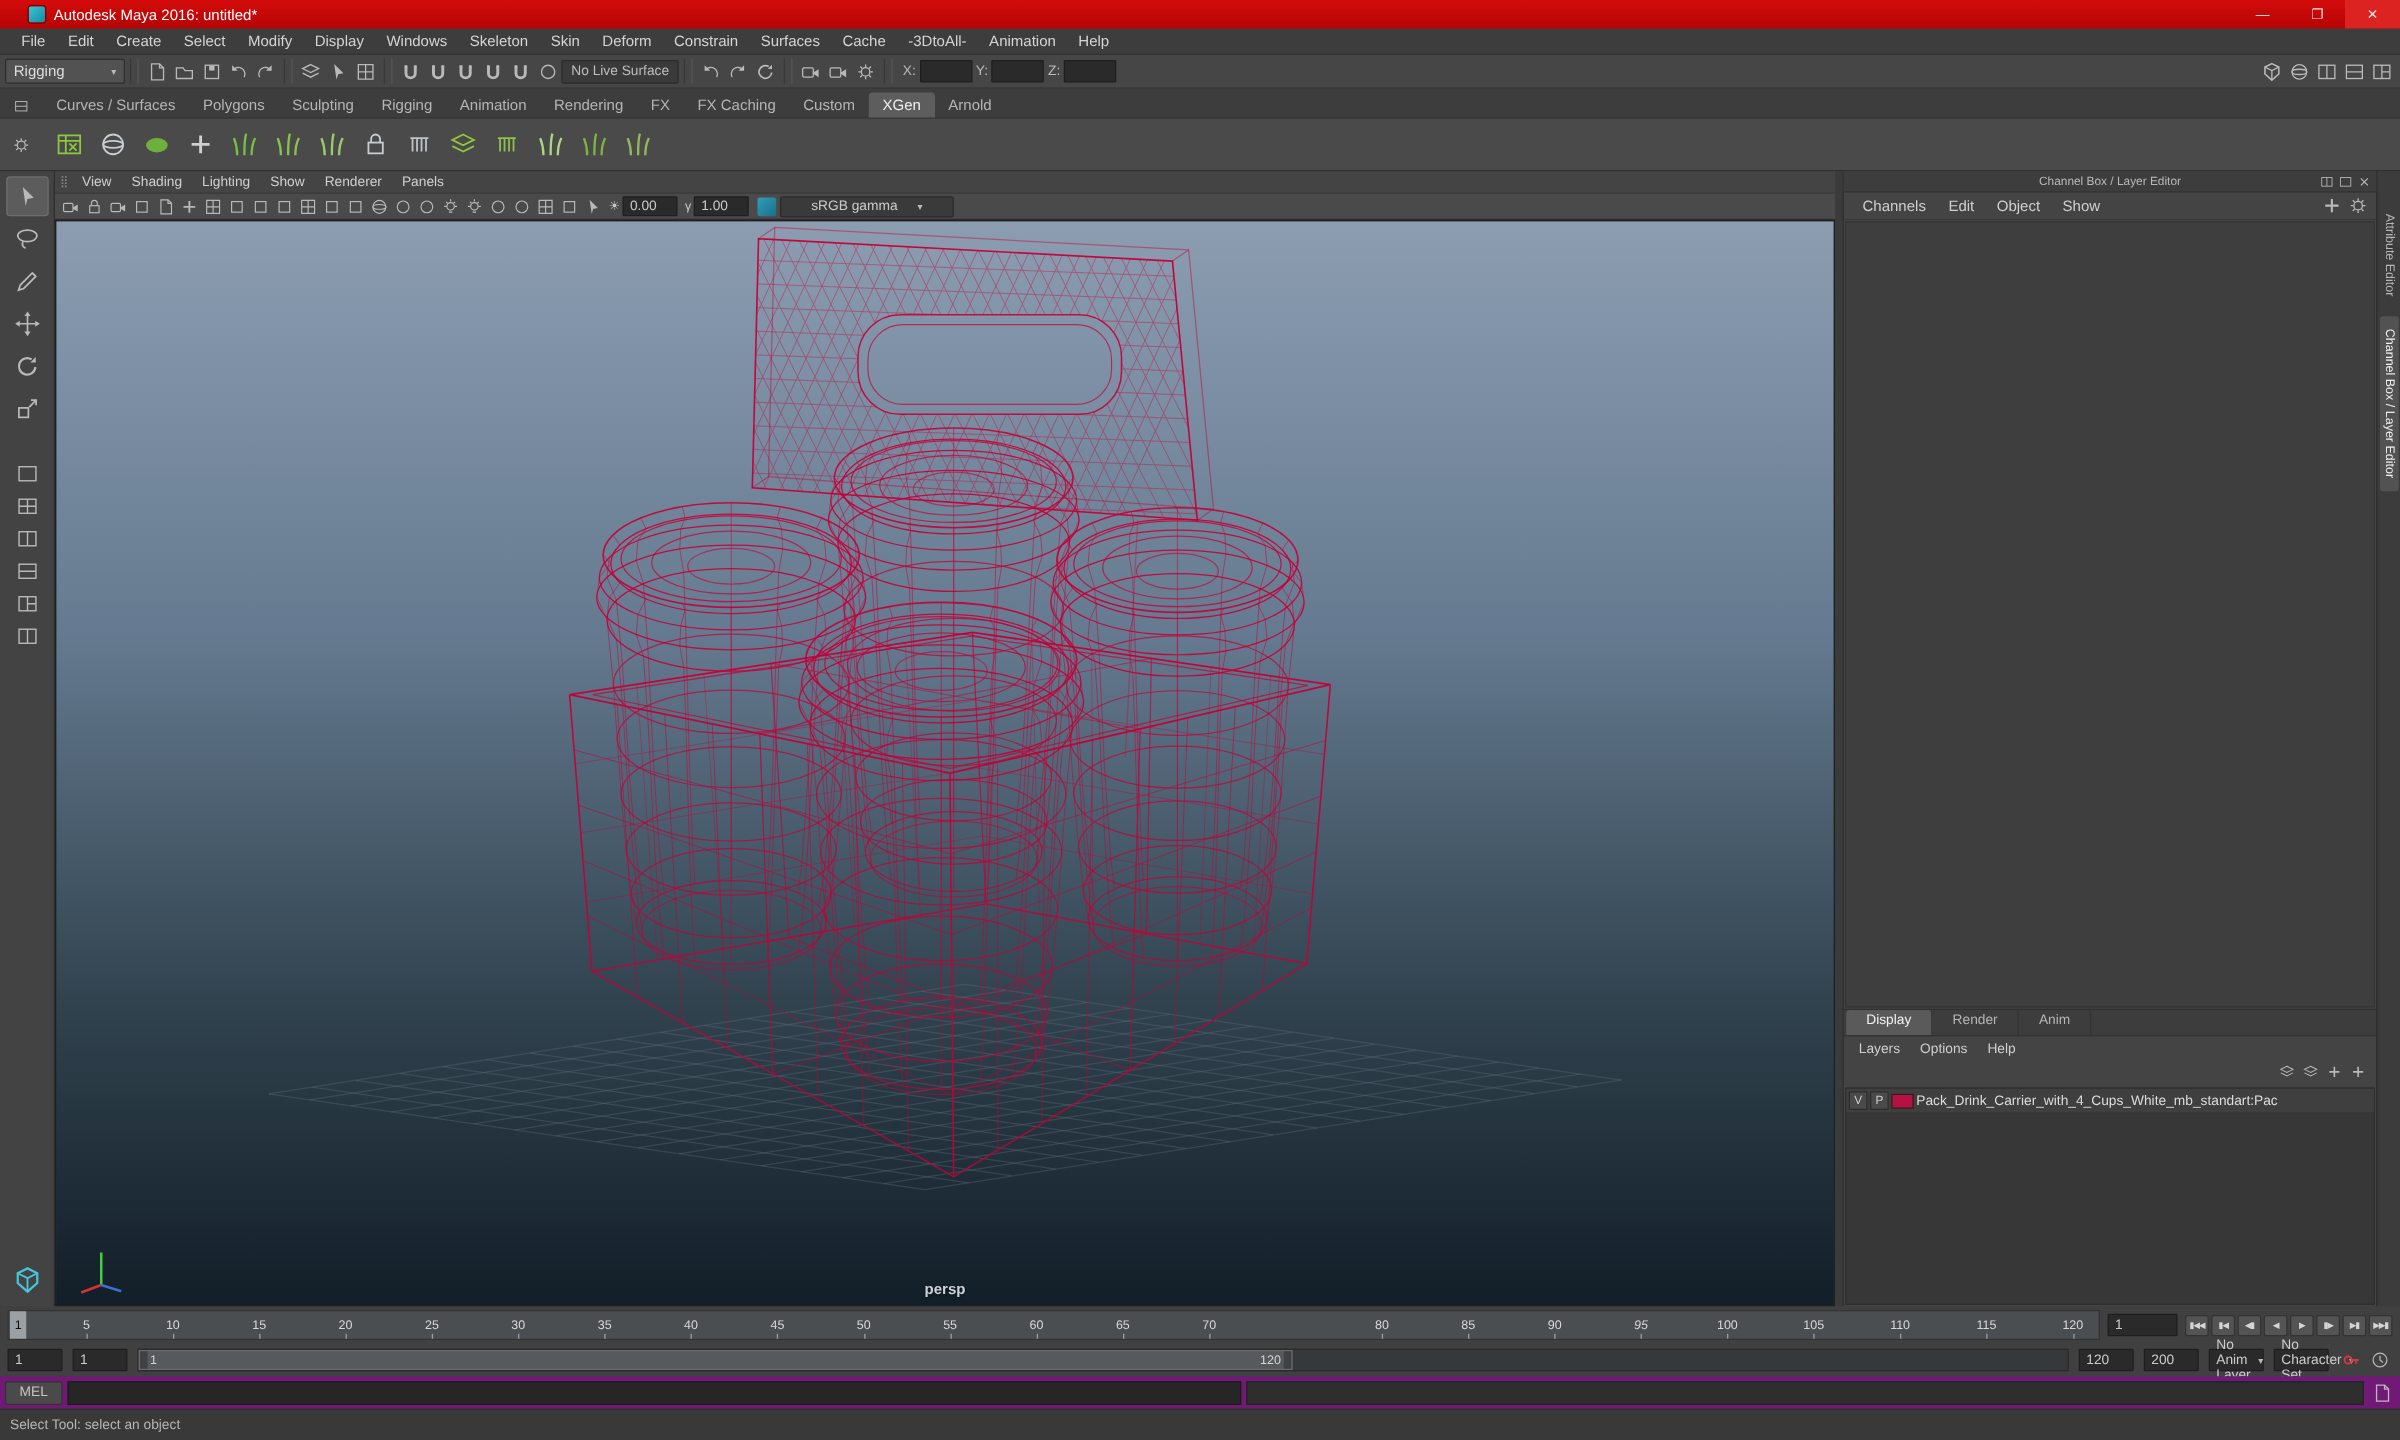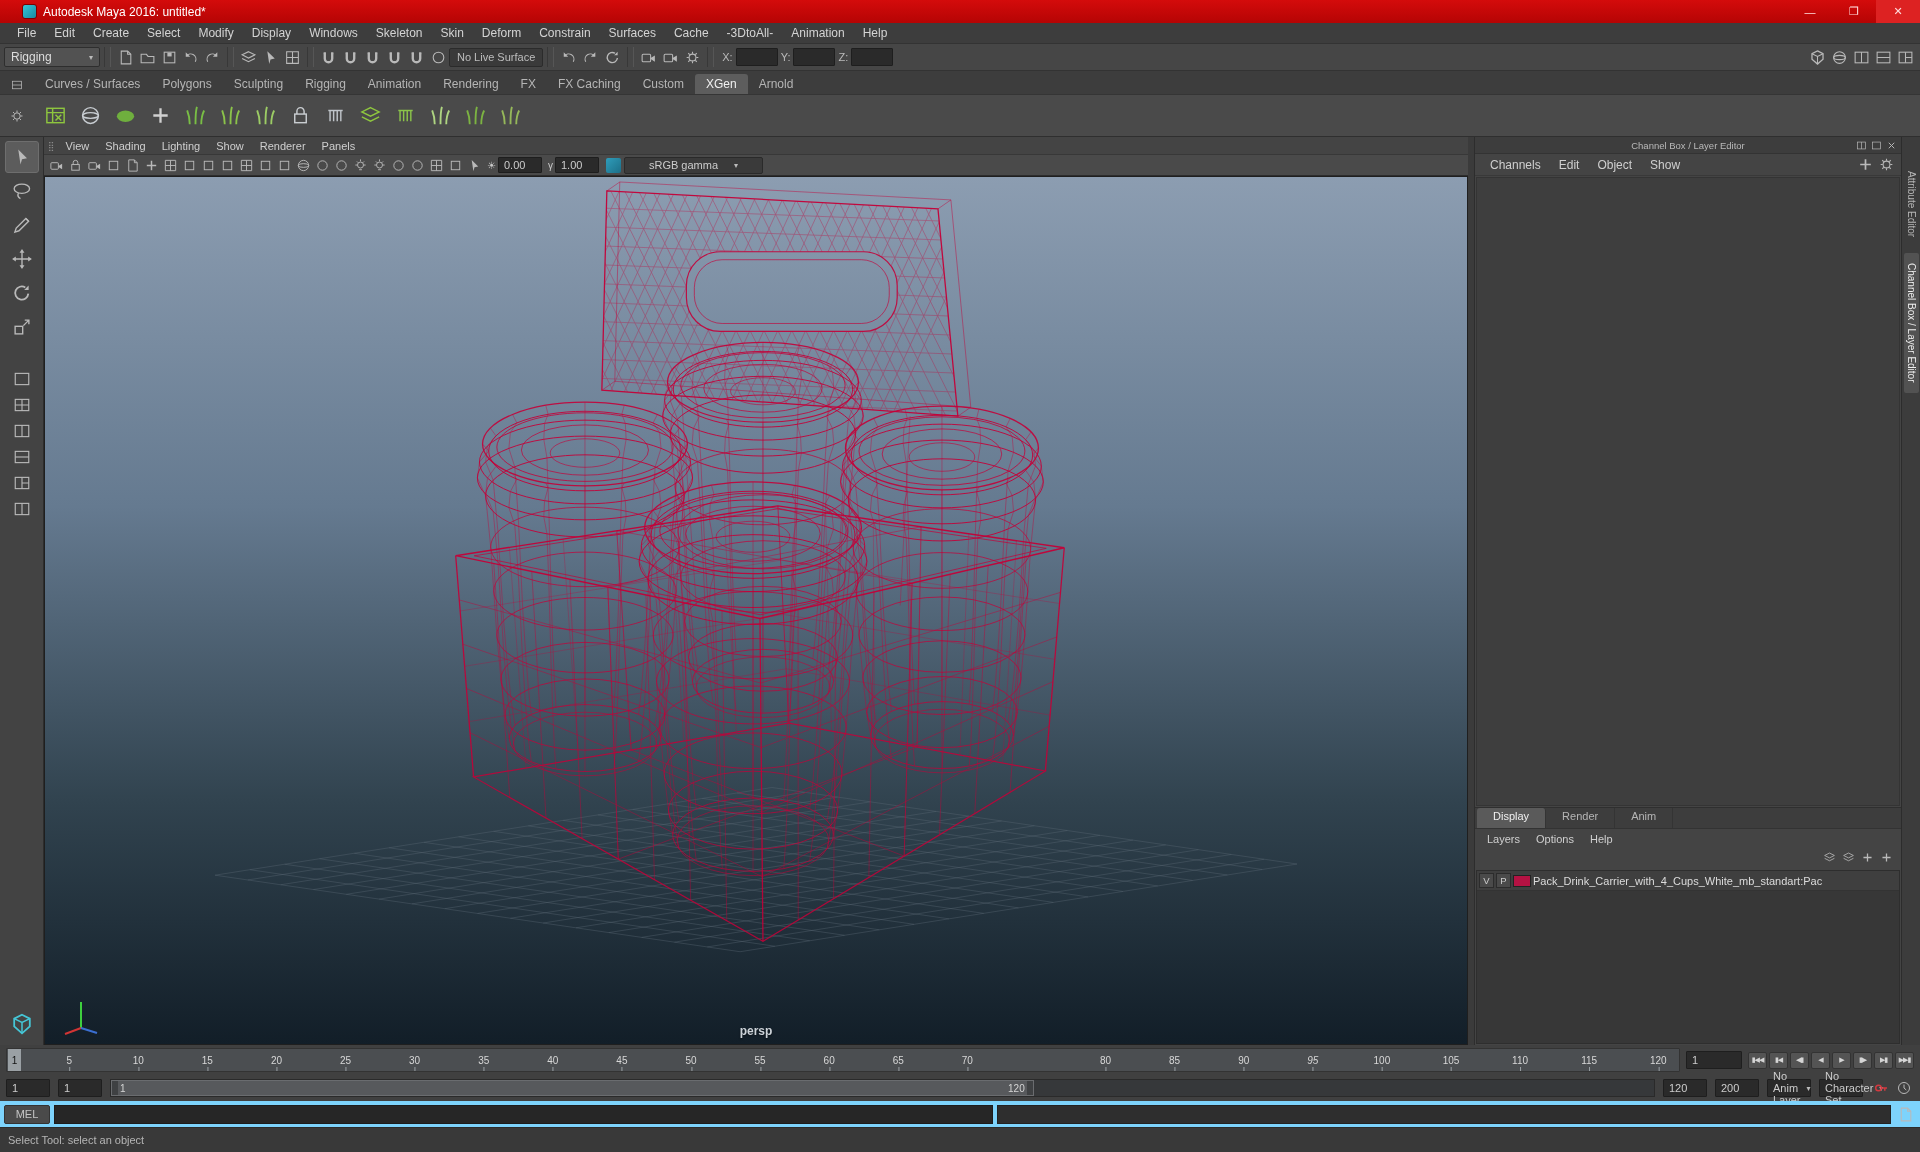--- a/index.html
+++ b/index.html
@@ -113,21 +113,21 @@
   .range-row .field { width:44px; height:18px; }
   .range-track { flex:1 1 auto; height:18px; background:#36383a; border:1px solid #2a2a2a; position:relative; }
   .range-inner { position:absolute; left:0; top:0; bottom:0; background:#57595c; border:1px solid #6a6c6f; display:flex; align-items:center; justify-content:space-between; padding:0 8px; color:#d5d5d5; font-size:10px; }
   .range-inner::before,.range-inner::after { content:""; position:absolute; top:0; bottom:0; width:6px; background:#3f4143; }
   .range-inner::before { left:0; } .range-inner::after { right:0; }
   .range-dd { width:112px; justify-content:space-between; }
   .range-icons { display:flex; gap:3px; }
   .range-icons .ticon { width:20px; height:20px; }
 
   
-  .mel-row { height:26px; flex:0 0 26px; background:#7dd3fc; display:flex; align-items:center; padding:2px 4px; gap:4px; }
+  .mel-row { height:26px; flex:0 0 26px; background:#701a75; display:flex; align-items:center; padding:2px 4px; gap:4px; }
   .mel-label { width:46px; text-align:center; font-size:11px; color:#c5c5c5; background:#4a4a4a; border:1px solid #333; height:19px; line-height:17px; border-radius:2px; }
   .mel-input { flex:1.05; height:19px; background:#262626; border:1px solid #1c1c1c; color:#ccc; font-family:"Liberation Mono","DejaVu Sans Mono",monospace; font-size:11px; padding:0 5px; }
   .mel-output { flex:1; height:19px; background:#2e2e2e; border:1px solid #222; color:#aaa; font-size:11px; padding:0 5px; }
   .help-row { height:25px; flex:0 0 25px; background:#393939; border-top:1px solid #2c2c2c; display:flex; align-items:center; padding-left:8px; }
   .help-text { font-size:11px; color:#b5b5b5; }
 </style>
 </head>
 <body>
 
 <div class="titlebar">

